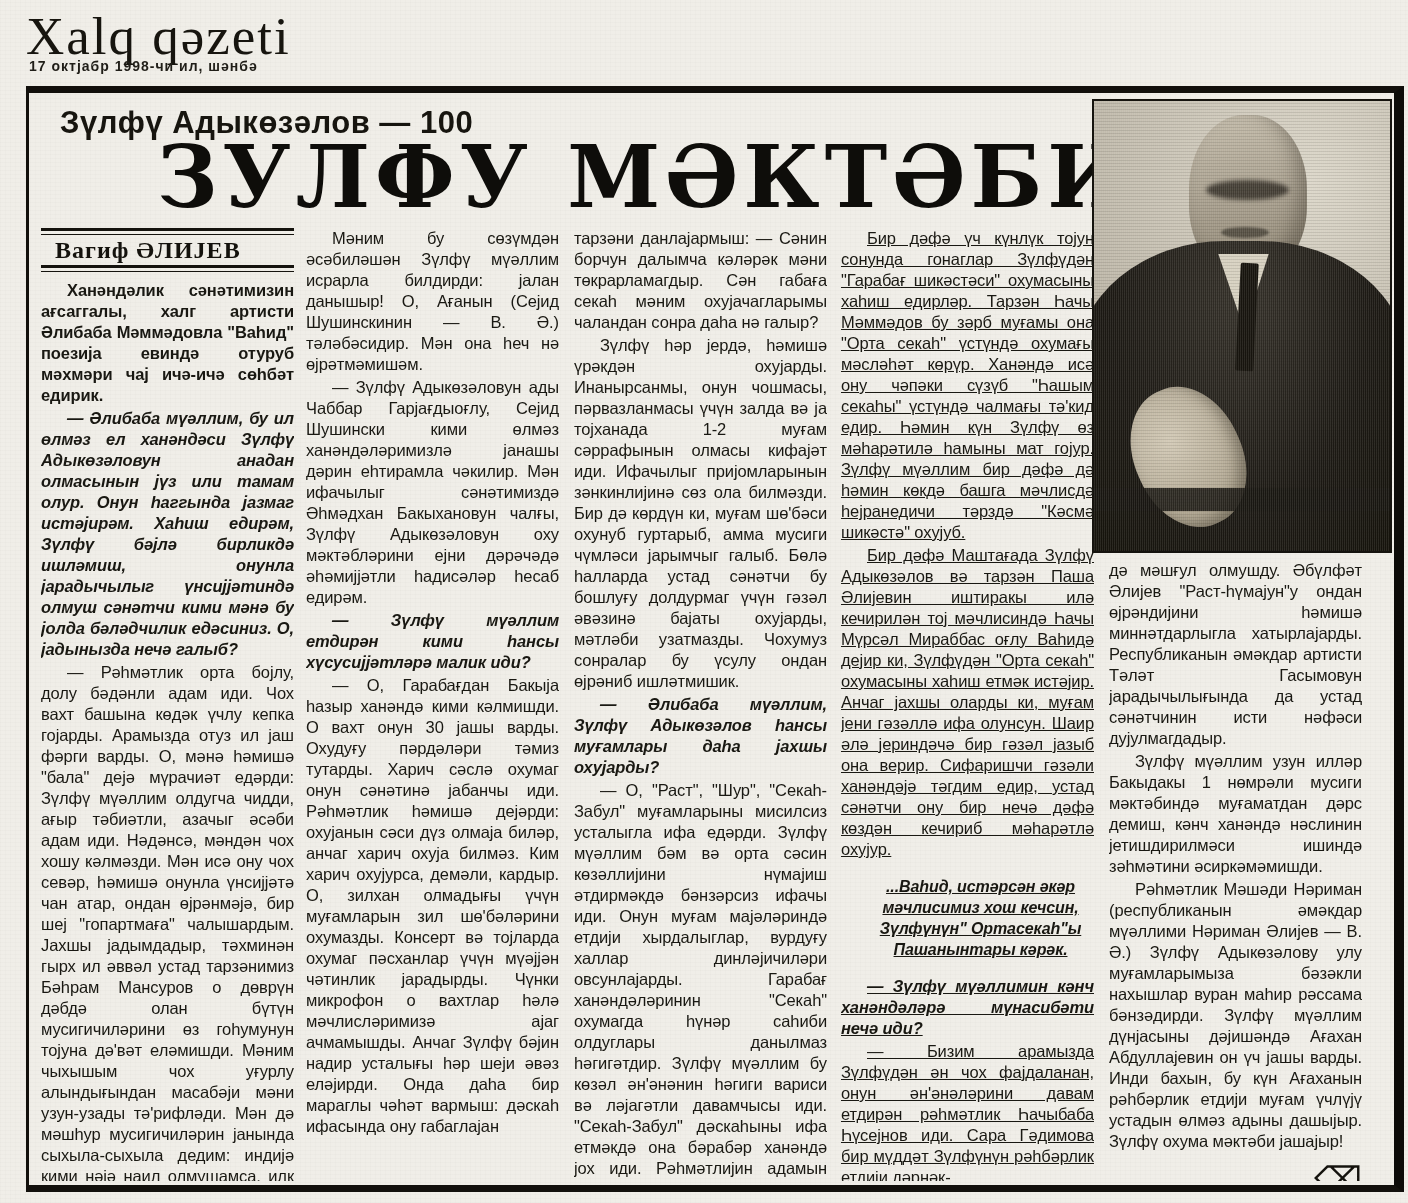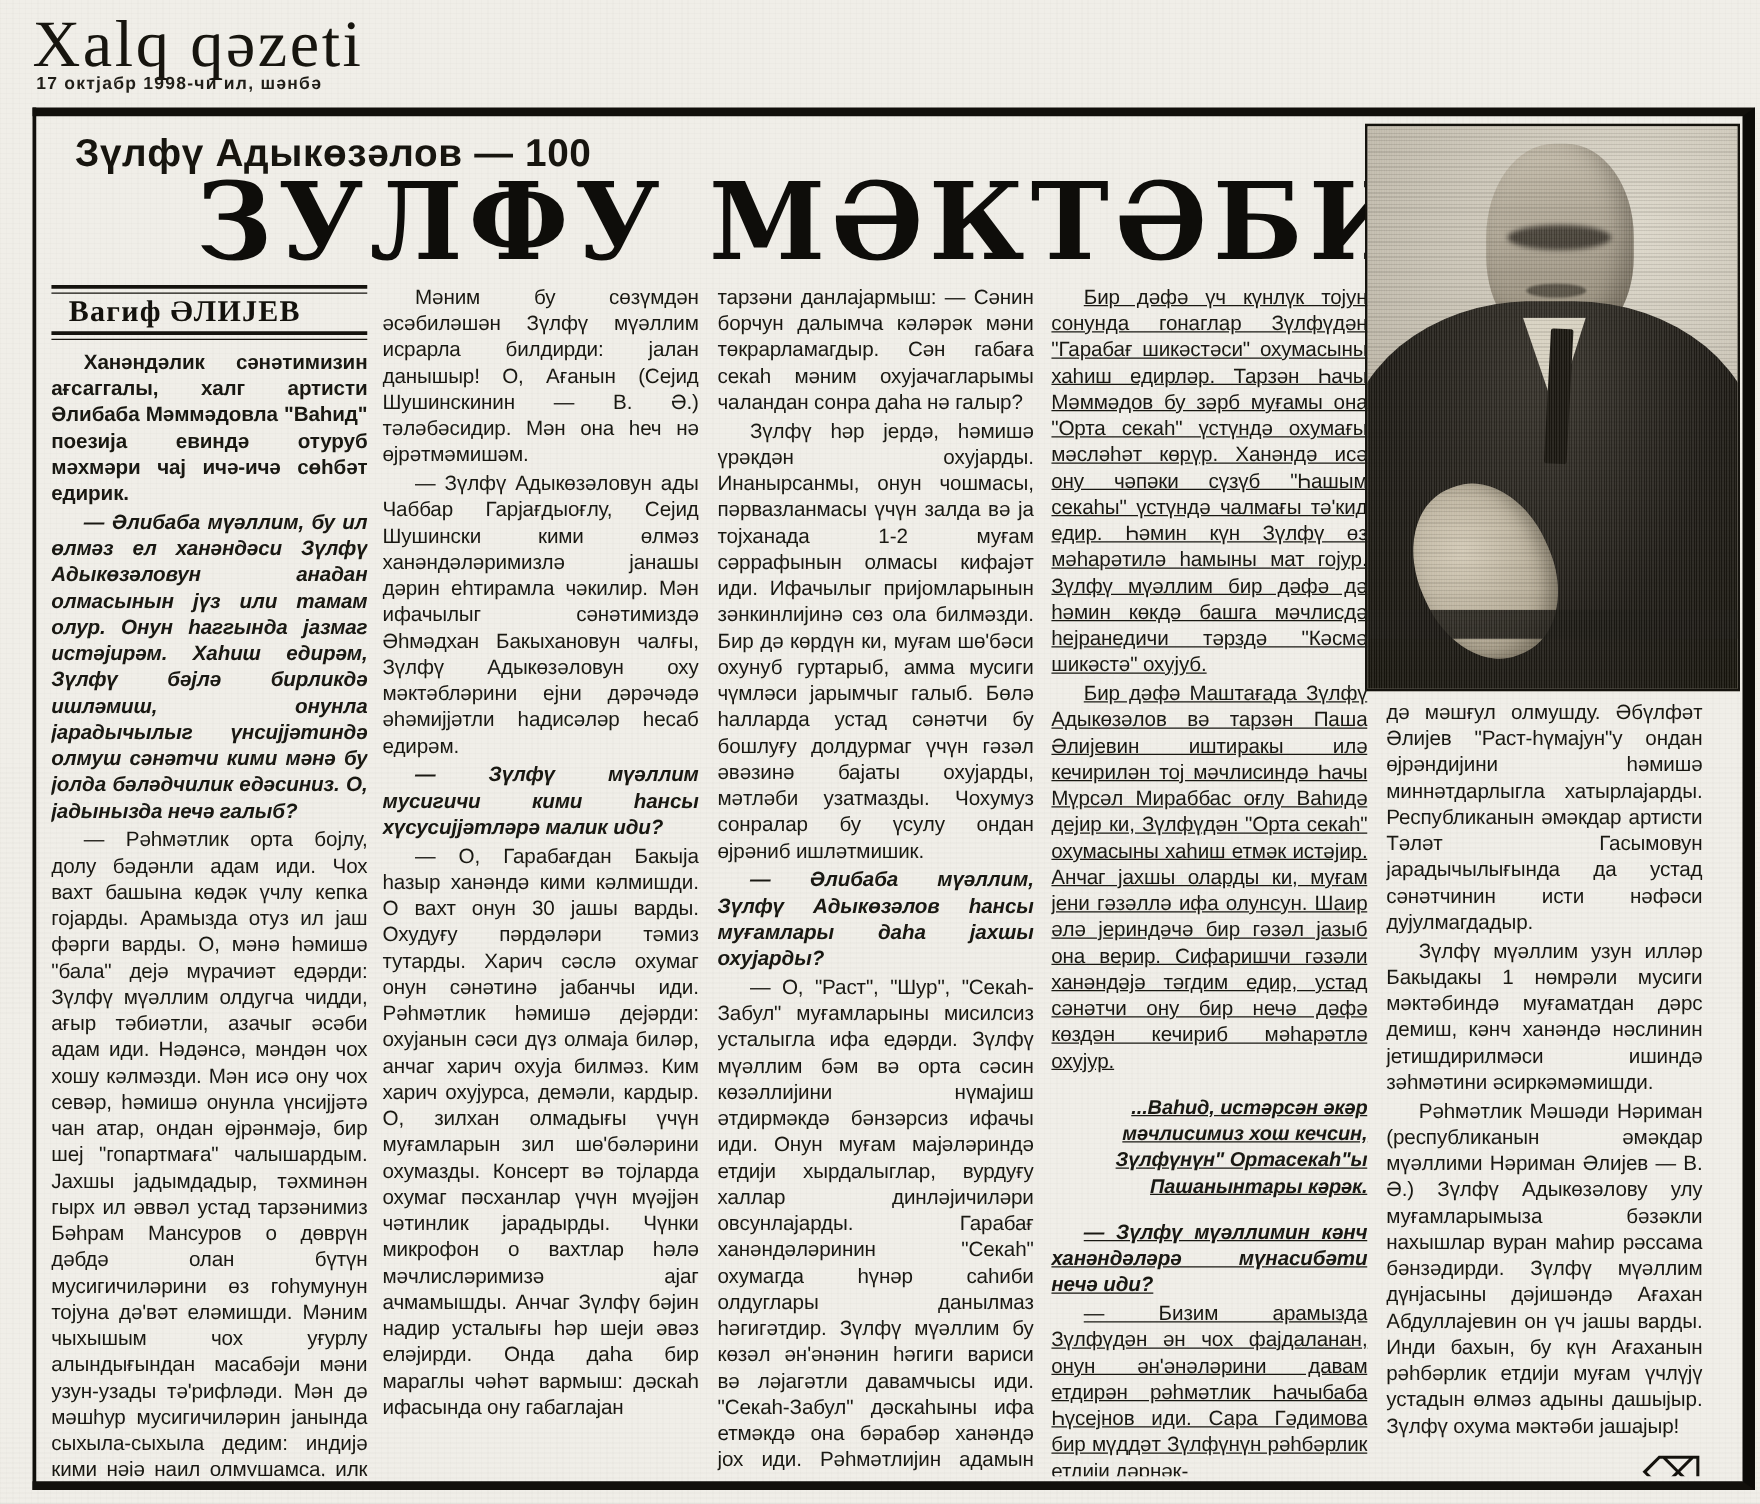--- a/index.html
+++ b/index.html
@@ -69,21 +69,21 @@
   .col-1{left:12px;}
   .col-2{left:277px;}
   .col-3{left:545px;}
   .col-4{left:812px;text-decoration:underline;}
   .col-5{left:1080px;top:467px;height:621px;}
   .col p{margin:0 0 2px 0;}
   .indent{text-indent:26px;}
   .lead{font-weight:bold;}
   .q{font-weight:bold;font-style:italic;}
   .pullquote{font-weight:bold;font-style:italic;margin:16px 0 16px 26px !important;
-    font-size:16px;line-height:21px;text-align:right;}
+    font-size:16px;line-height:21px;text-align:center;}
   
   .byline-box{margin:0 0 8px 0;padding:0;}
   .brule-a{height:3px;background:#15130e;}
   .brule-b{height:1px;background:#15130e;margin-top:3px;}
   .byline-name{font-family:"Liberation Serif", serif;font-weight:bold;font-size:24px;
     letter-spacing:1px;padding:5px 0 4px 14px;color:#14120d;}
   .end-mark{text-align:right;font-size:34px;line-height:1;margin-top:10px;color:#14120d;}
 </style>
 </head>
 <body>
@@ -120,21 +120,21 @@
         <div class="brule-b"></div>
       </div>
       <p class="lead indent">Ханәндәлик сәнәтимизин ағсаггалы, халг артисти Әлибаба Мәммәдовла "Ваһид" поезија евиндә отуруб мәхмәри чај ичә-ичә сөһбәт едирик.</p>
       <p class="q indent">— Әлибаба мүәллим, бу ил өлмәз ел ханәндәси Зүлфү Адыкөзәловун анадан олмасынын јүз или тамам олур. Онун һаггында јазмаг истәјирәм. Хаһиш едирәм, Зүлфү бәјлә бирликдә ишләмиш, онунла јарадычылыг үнсијјәтиндә олмуш сәнәтчи кими мәнә бу јолда бәләдчилик едәсиниз. О, јадынызда нечә галыб?</p>
       <p class="indent">— Рәһмәтлик орта бојлу, долу бәдәнли адам иди. Чох вахт башына көдәк үчлу кепка гојарды. Арамызда отуз ил јаш фәрги варды. О, мәнә һәмишә "бала" дејә мүрачиәт едәрди: Зүлфү мүәллим олдугча чидди, ағыр тәбиәтли, азачыг әсәби адам иди. Нәдәнсә, мәндән чох хошу кәлмәзди. Мән исә ону чох севәр, һәмишә онунла үнсијјәтә чан атар, ондан өјрәнмәјә, бир шеј "гопартмаға" чалышардым. Јахшы јадымдадыр, тәхминән гырх ил әввәл устад тарзәнимиз Бәһрам Мансуров о дөврүн дәбдә олан бүтүн мусигичиләрини өз гоһумунун тојуна дә'вәт еләмишди. Мәним чыхышым чох уғурлу алындығындан масабәји мәни узун-узады тә'рифләди. Мән дә мәшһур мусигичиләрин јанында сыхыла-сыхыла дедим: индијә кими нәјә наил олмушамса, илк нөвбәдә Зүлфү бәјә борчлујам.</p>
     </div>
 
     <div class="col col-2">
       <p class="indent">Мәним бу сөзүмдән әсәбиләшән Зүлфү мүәллим исрарла билдирди: јалан данышыр! О, Ағанын (Сејид Шушинскинин — В. Ә.) тәләбәсидир. Мән она һеч нә өјрәтмәмишәм.</p>
       <p class="indent">— Зүлфү Адыкөзәловун ады Чаббар Гарјағдыоғлу, Сејид Шушински кими өлмәз ханәндәләримизлә јанашы дәрин еһтирамла чәкилир. Мән ифачылыг сәнәтимиздә Әһмәдхан Бакыхановун чалғы, Зүлфү Адыкөзәловун оху мәктәбләрини ејни дәрәчәдә әһәмијјәтли һадисәләр һесаб едирәм.</p>
-      <p class="q indent">— Зүлфү мүәллим мусигичи кими һансы хүсусијјәтләрә малик иди?</p>
+      <p class="q indent">— Зүлфү мүәллим етдирән кими һансы хүсусијјәтләрә малик иди?</p>
       <p class="indent">— О, Гарабағдан Бакыја һазыр ханәндә кими кәлмишди. О вахт онун 30 јашы варды. Охудуғу пәрдәләри тәмиз тутарды. Харич сәслә охумаг онун сәнәтинә јабанчы иди. Рәһмәтлик һәмишә дејәрди: охујанын сәси дүз олмаја биләр, анчаг харич охуја билмәз. Ким харич охујурса, демәли, кардыр. О, зилхан олмадығы үчүн муғамларын зил шө'бәләрини охумазды. Консерт вә тојларда охумаг пәсханлар үчүн мүәјјән чәтинлик јарадырды. Чүнки микрофон о вахтлар һәлә мәчлисләримизә ајаг ачмамышды. Анчаг Зүлфү бәјин надир усталығы һәр шеји әвәз еләјирди. Онда даһа бир мараглы чәһәт вармыш: дәскаһ ифасында ону габаглајан</p>
     </div>
 
     <div class="col col-3">
       <p>тарзәни данлајармыш: — Сәнин борчун далымча кәләрәк мәни төкрарламагдыр. Сән габаға секаһ мәним охујачагларымы чаландан сонра даһа нә галыр?</p>
       <p class="indent">Зүлфү һәр јердә, һәмишә үрәкдән охујарды. Инанырсанмы, онун чошмасы, пәрвазланмасы үчүн залда вә ја тојханада 1-2 муғам сәррафынын олмасы кифајәт иди. Ифачылыг пријомларынын зәнкинлијинә сөз ола билмәзди. Бир дә көрдүн ки, муғам шө'бәси охунуб гуртарыб, амма мусиги чүмләси јарымчыг галыб. Бөлә һалларда устад сәнәтчи бу бошлуғу долдурмаг үчүн гәзәл әвәзинә бајаты охујарды, мәтләби узатмазды. Чохумуз сонралар бу үсулу ондан өјрәниб ишләтмишик.</p>
       <p class="q indent">— Әлибаба мүәллим, Зүлфү Адыкөзәлов һансы муғамлары даһа јахшы охујарды?</p>
       <p class="indent">— О, "Раст", "Шур", "Секаһ-Забул" муғамларыны мисилсиз усталыгла ифа едәрди. Зүлфү мүәллим бәм вә орта сәсин көзәллијини нүмајиш әтдирмәкдә бәнзәрсиз ифачы иди. Онун муғам мајәләриндә етдији хырдалыглар, вурдуғу халлар динләјичиләри овсунлајарды. Гарабағ ханәндәләринин "Секаһ" охумагда һүнәр саһиби олдуглары данылмаз һәгигәтдир. Зүлфү мүәллим бу көзәл ән'әнәнин һәгиги вариси вә ләјагәтли давамчысы иди. "Секаһ-Забул" дәскаһыны ифа етмәкдә она бәрабәр ханәндә јох иди. Рәһмәтлијин адамын дамарларында ганыны дондуран "Орта секаһ" охумағы варды.</p>
     </div>
 

